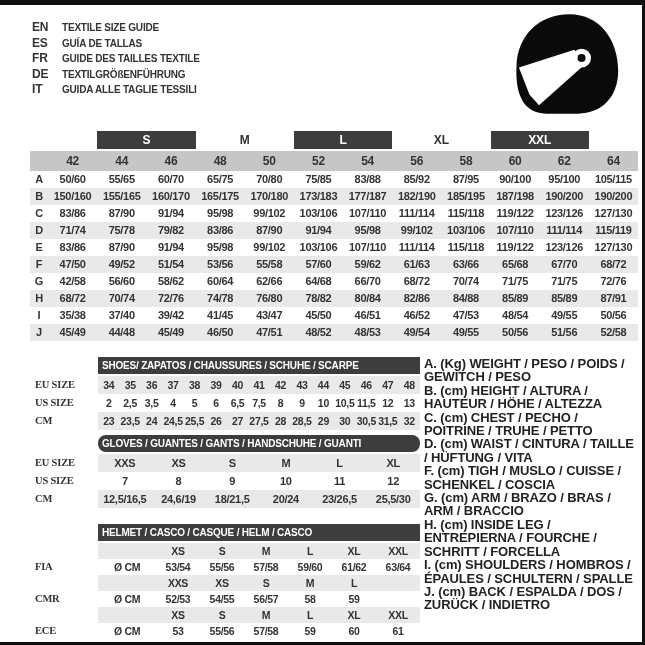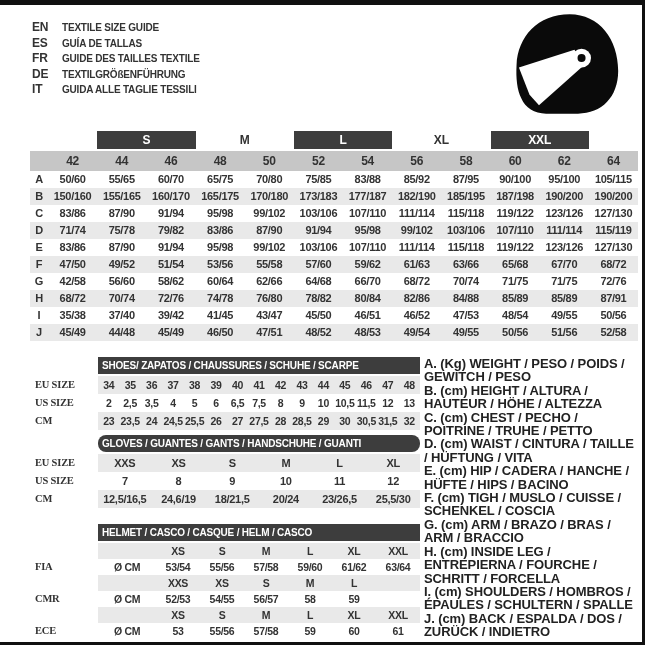--- a/index.html
+++ b/index.html
@@ -426,20 +426,19 @@
         <div class="hcell">60</div>
         <div class="hcell">61</div>
       </div>
     </div>
 
   <div id="legend">
       <div class="legend-item">A. (Kg) WEIGHT / PESO / POIDS / GEWITCH / PESO</div>
       <div class="legend-item">B. (cm) HEIGHT / ALTURA / HAUTEUR / HÖHE / ALTEZZA</div>
       <div class="legend-item">C. (cm) CHEST / PECHO / POITRINE / TRUHE / PETTO</div>
       <div class="legend-item">D. (cm) WAIST / CINTURA / TAILLE / HÜFTUNG / VITA</div>
-      <div class="legend-item">E. (cm) HIP / CADERA / HANCHE / HÜFTE / HIPS / BACINO</div>
       <div class="legend-item">F. (cm) TIGH / MUSLO / CUISSE / SCHENKEL / COSCIA</div>
       <div class="legend-item">G. (cm) ARM / BRAZO / BRAS / ARM / BRACCIO</div>
       <div class="legend-item">H. (cm) INSIDE LEG / ENTREPIERNA / FOURCHE / SCHRITT / FORCELLA</div>
       <div class="legend-item">I. (cm) SHOULDERS / HOMBROS / ÉPAULES / SCHULTERN / SPALLE</div>
       <div class="legend-item">J. (cm) BACK / ESPALDA / DOS / ZURÜCK / INDIETRO</div>
     </div>
 </div>
 
 </body></html>

